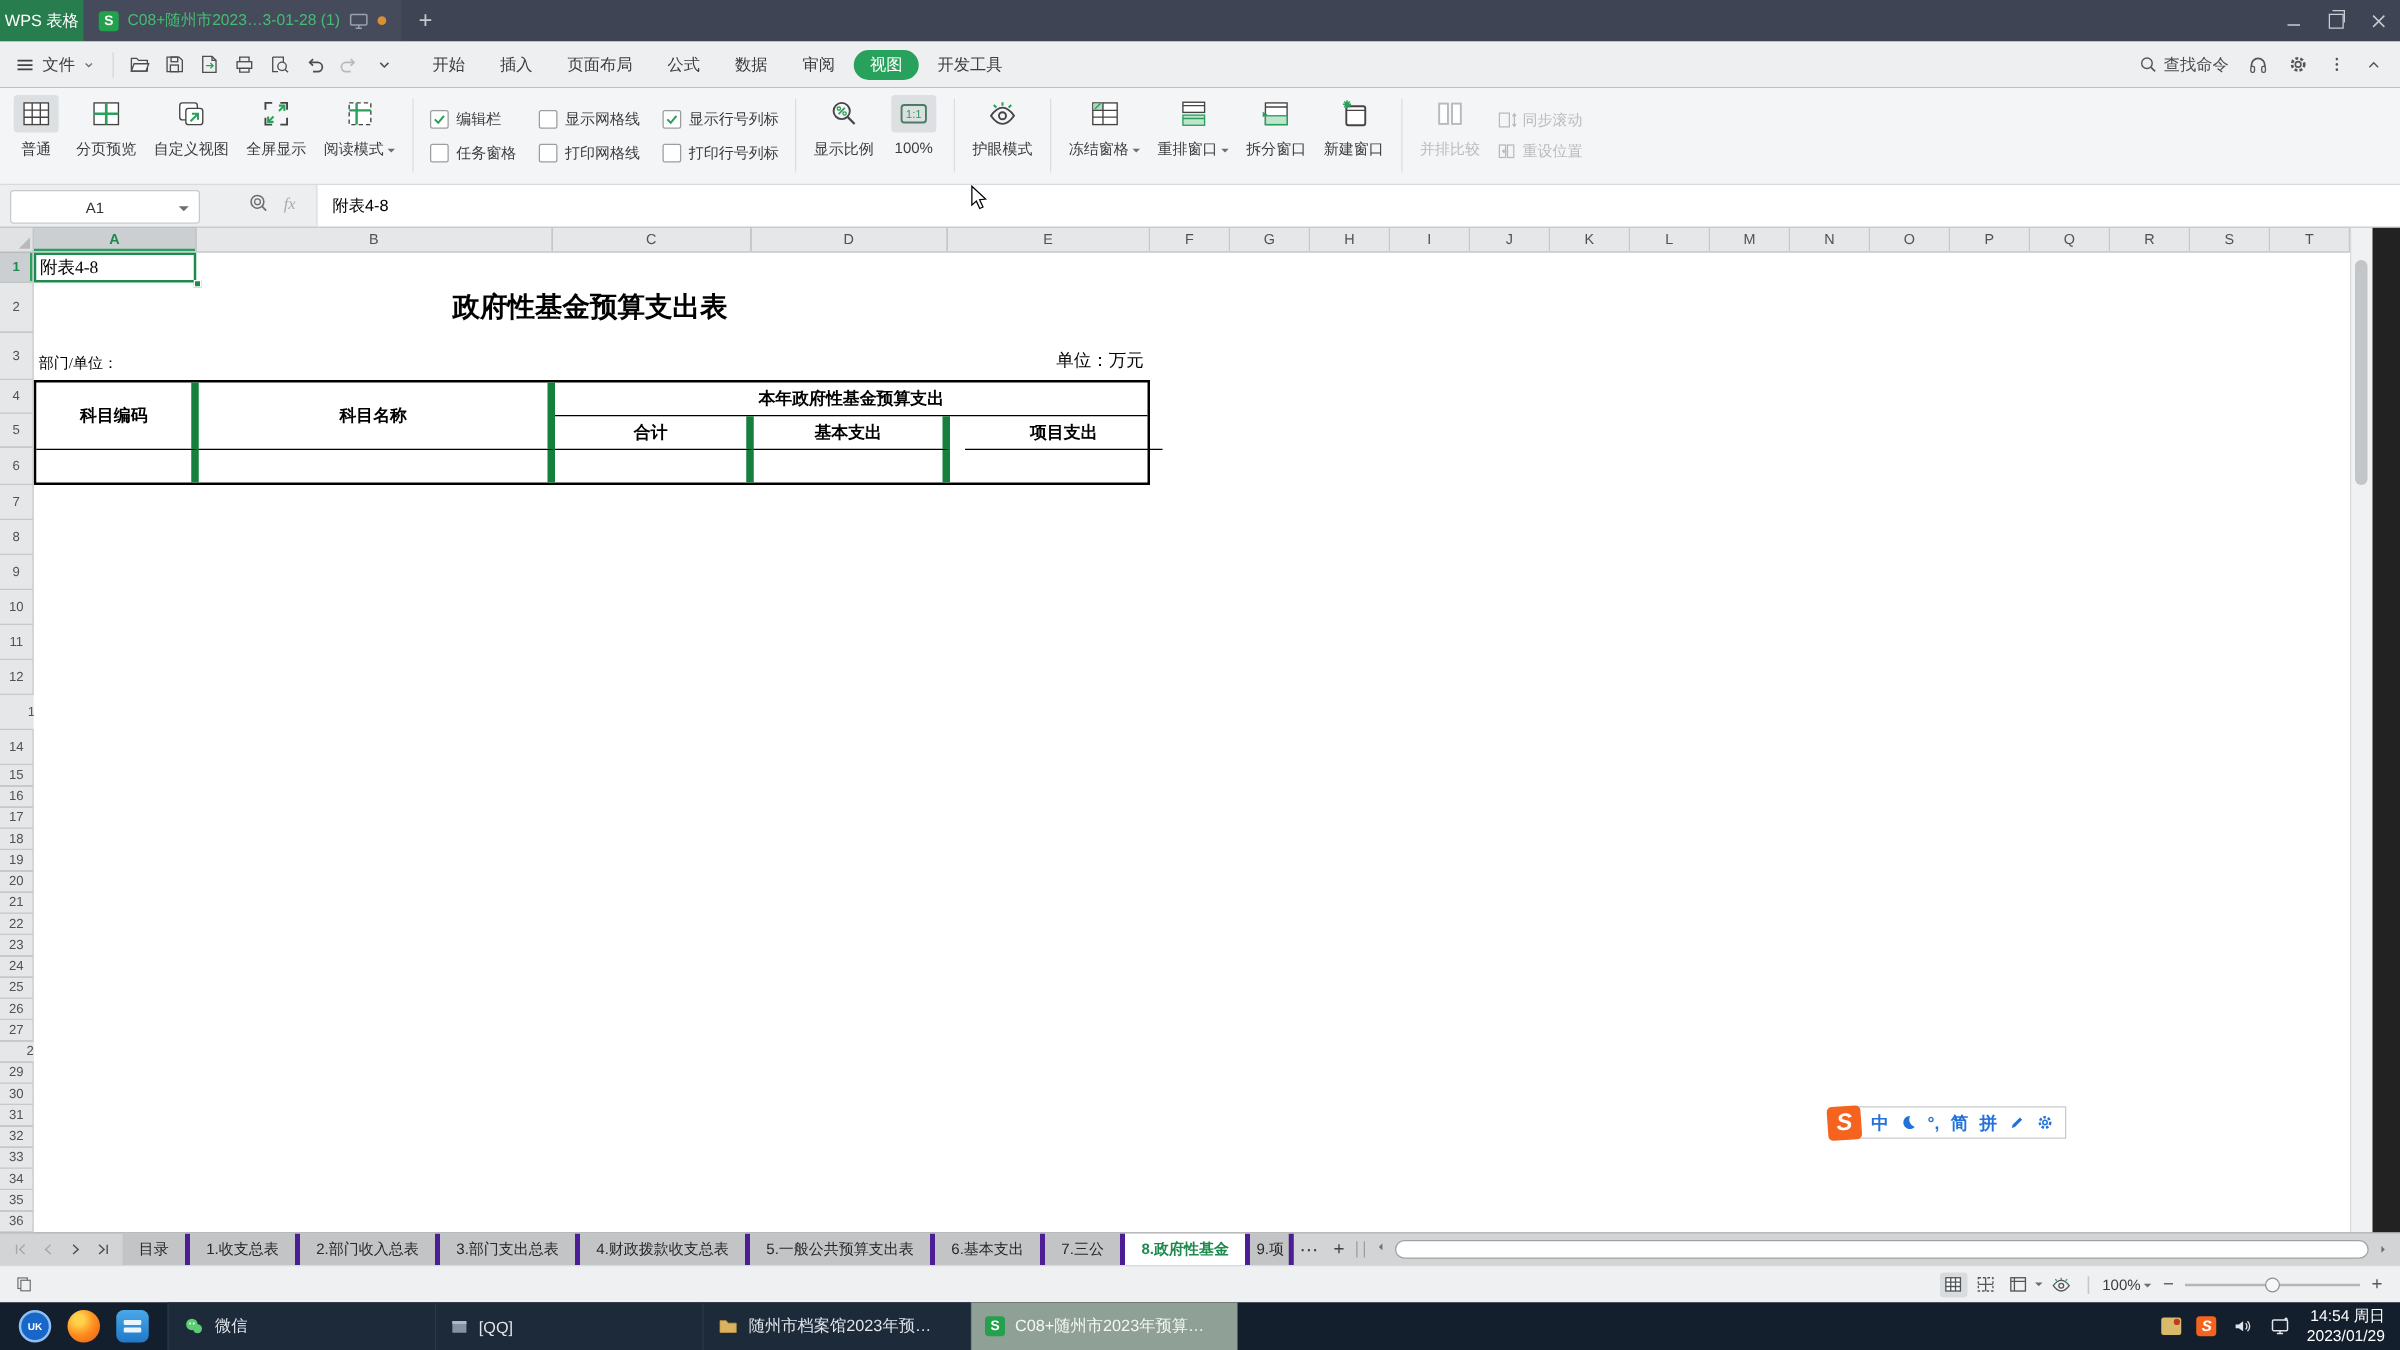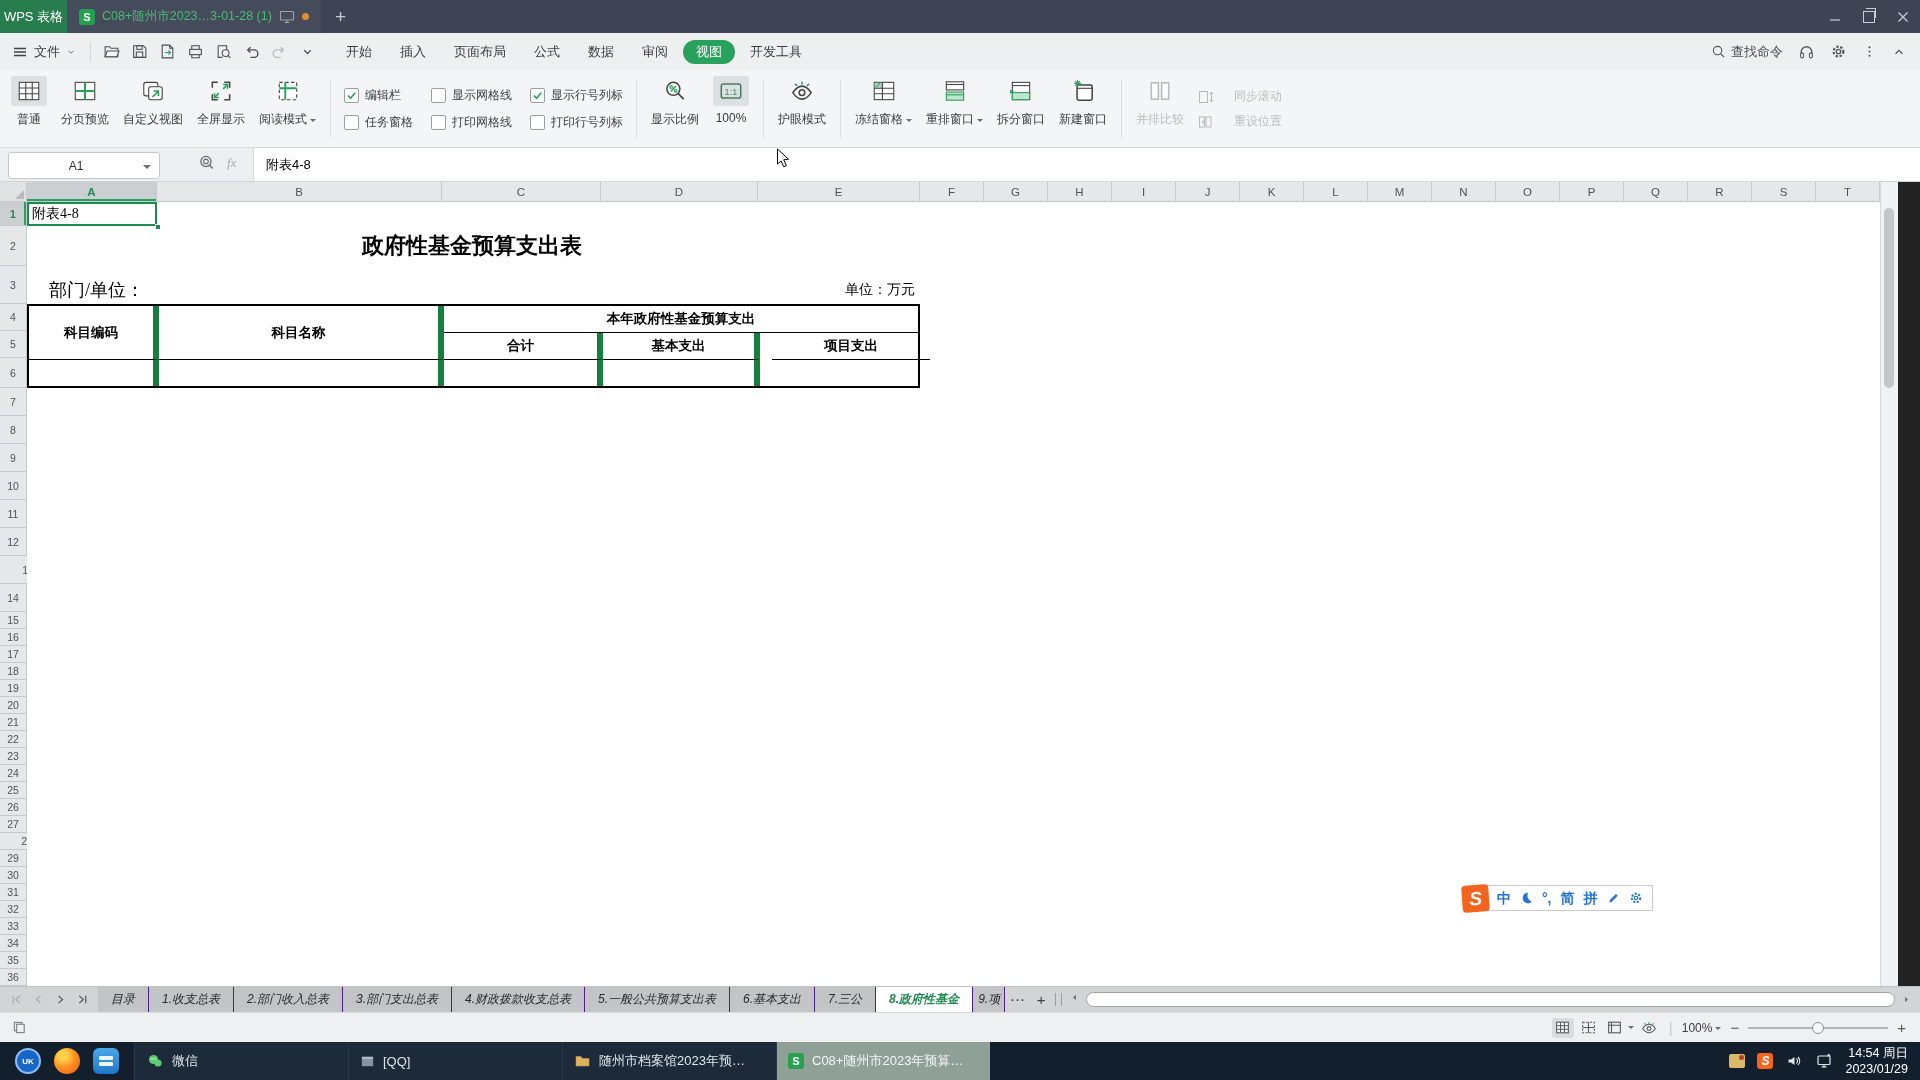--- a/index.html
+++ b/index.html
@@ -40,21 +40,21 @@
   .big-btn .ic{width:36px;height:30px;display:flex;align-items:center;justify-content:center;border-radius:3px;}
   .big-btn .ic.sel{background:#dde0e2;}
   .big-btn .lbl{font-size:12px;color:#3a3d40;margin-top:5px;white-space:nowrap;display:flex;align-items:center;}
   .big-btn.disabled .lbl{color:#b9bcbe;}
   .caret{display:inline-block;width:0;height:0;border:3.5px solid transparent;border-top-color:#6a6e72;margin-left:3px;margin-top:4px;}
   #rb-checks{display:flex;align-items:center;gap:18px;padding:0 6px;}
   .chk-col{display:flex;flex-direction:column;gap:10px;}
   .chk-row{display:flex;align-items:center;gap:6px;font-size:12px;color:#3a3d40;white-space:nowrap;}
   .chk-box{width:13px;height:13px;background:#fff;border:1px solid #9b9ea1;border-radius:2px;display:flex;align-items:center;justify-content:center;}
   #rb-small{display:flex;flex-direction:column;justify-content:center;gap:8px;padding:0 6px;}
-  .sm-btn{display:flex;align-items:flex-end;gap:21px;font-size:12px;color:#b9bcbe;white-space:nowrap;}
+  .sm-btn{display:flex;align-items:flex-start;gap:5px;font-size:12px;color:#b9bcbe;white-space:nowrap;}
 
   
   #formulabar{position:absolute;left:0;top:148px;width:1920px;height:34px;background:#eceeef;border-bottom:1px solid #d2d5d7;box-sizing:border-box;}
   #namebox{position:absolute;left:8px;top:4px;width:150px;height:25px;background:#fff;border:1px solid #c7cacc;border-radius:3px;display:flex;align-items:center;font-size:12px;color:#333;}
   #namebox span{flex:1;text-align:center;}
   #namebox .nb-caret{flex:none;width:0;height:0;border:4px solid transparent;border-top-color:#6a6e72;margin:7px 8px 0 0;}
   #fx-icons{position:absolute;left:198px;top:6px;display:flex;align-items:center;gap:12px;}
   #fx-label{font-size:13px;color:#a7abae;font-style:italic;font-family:"Liberation Serif",serif;}
   #formula-input{position:absolute;left:253px;top:0;right:0;bottom:0;background:#fff;border-left:1px solid #d5d7d9;display:flex;align-items:center;padding-left:12px;font-size:13px;color:#000;}
 
@@ -69,38 +69,38 @@
   .rh.sel{background:#cbcfd1;color:#1e8a4e;font-weight:bold;box-shadow:inset -2px 0 0 #27a15b;}
   #canvas{position:absolute;left:27px;top:202px;width:1853px;height:784px;background:#fff;overflow:hidden;}
   #vscroll{position:absolute;left:1880px;top:182px;width:18px;height:804px;background:#f0f1f2;border-left:1px solid #d8dadb;box-sizing:border-box;}
   #vscroll .thumb{position:absolute;left:3px;top:26px;width:10px;height:180px;background:#c3c6c8;border-radius:5px;}
 
   
   .serif{font-family:"Liberation Serif","DejaVu Serif",serif;}
   #cell-a1{position:absolute;left:0;top:0;width:130px;height:24px;border:2px solid #1e8a4e;box-sizing:border-box;display:flex;align-items:center;padding-left:3px;font-size:14px;color:#000;}
   #a1-handle{position:absolute;left:126px;top:20px;width:6px;height:6px;background:#1e8a4e;border:1px solid #fff;box-sizing:border-box;}
   #sheet-title{position:absolute;left:195px;top:26px;width:500px;height:36px;line-height:36px;text-align:center;font-size:22px;font-weight:bold;color:#000;}
-  #dept-label{position:absolute;left:22px;top:76px;height:24px;line-height:24px;font-size:18px;color:#000;}
+  #dept-label{position:absolute;left:4px;top:76px;height:24px;line-height:24px;font-size:12px;color:#000;}
   #unit-label{position:absolute;left:688px;top:76px;width:200px;height:24px;line-height:24px;text-align:right;font-size:14px;color:#000;}
   #tbl{position:absolute;left:0;top:102px;width:893px;height:84px;border:2px solid #000;box-sizing:border-box;}
   .tc{position:absolute;box-sizing:border-box;display:flex;align-items:center;justify-content:center;font-size:13.5px;font-weight:bold;color:#000;font-family:"Liberation Serif","DejaVu Serif",serif;}
   .br{border-right:6px solid #15803d;} .bb{border-bottom:1px solid #000;}
 
   
   #ime-bar{position:absolute;left:1435px;top:682px;height:28px;display:flex;align-items:center;}
   #ime-logo{width:27px;height:27px;background:#f4641e;border-radius:4px;color:#fff;font-weight:bold;font-size:19px;font-style:italic;display:flex;align-items:center;justify-content:center;transform:rotate(-4deg);z-index:2;}
   #ime-box{height:24px;background:#fff;border:1px solid #c8cacc;display:flex;align-items:center;gap:9px;padding:0 9px 0 11px;margin-left:-4px;}
   .ime-it{color:#2172d9;font-size:14px;font-weight:bold;line-height:1;}
 
   
   #tabbar{position:absolute;left:0;top:986px;width:1920px;height:26px;background:#d2d4d5;border-top:1px solid #bfc1c3;display:flex;align-items:stretch;box-sizing:border-box;}
   #tab-nav{display:flex;align-items:center;gap:2px;padding:0 6px;}
   .nav-b{width:20px;height:20px;display:flex;align-items:center;justify-content:center;}
   #stabs{display:flex;align-items:stretch;}
-  .stab{display:flex;align-items:center;padding:0 13px;font-size:12px;color:#26282a;background:#c2c4c5;border-right:1px solid #4c1d95;white-space:nowrap;font-style:italic;}
+  .stab{display:flex;align-items:center;padding:0 13px;font-size:12px;color:#26282a;background:#c2c4c5;border-right:4px solid #4c1d95;white-space:nowrap;}
   .stab.active{background:#fff;color:#1e8a4e;font-weight:bold;}
   .stab.clip{width:26px;padding:0 0 0 5px;overflow:hidden;}
   .tab-tool{display:flex;align-items:center;justify-content:center;width:24px;font-size:15px;color:#3f4245;}
   #hs-grip{width:5px;margin:6px 2px;border-left:1px solid #9a9da0;border-right:1px solid #9a9da0;}
   #hscroll{flex:1;margin:5px 6px 5px 2px;background:#fff;border:1px solid #9fa2a4;border-radius:8px;}
   #hs-right{display:flex;align-items:center;padding-right:8px;}
 
   
   #statusbar{position:absolute;left:0;top:1012px;width:1920px;height:30px;background:#eef0f1;border-top:1px solid #d8dadb;box-sizing:border-box;}
   #sb-left{position:absolute;left:12px;top:7px;}

